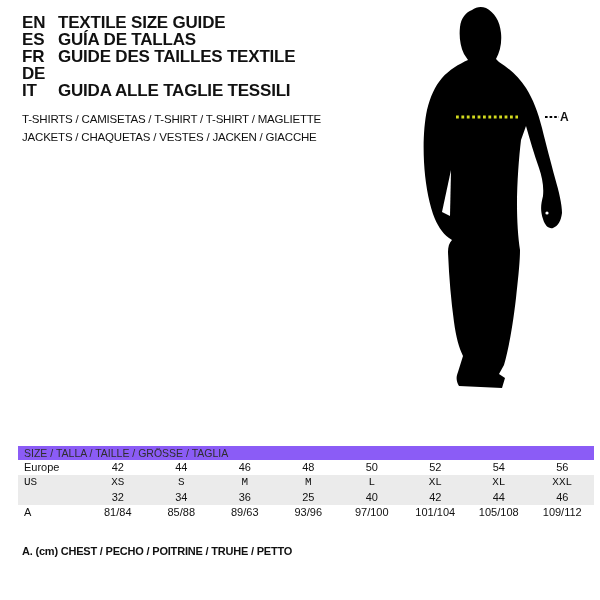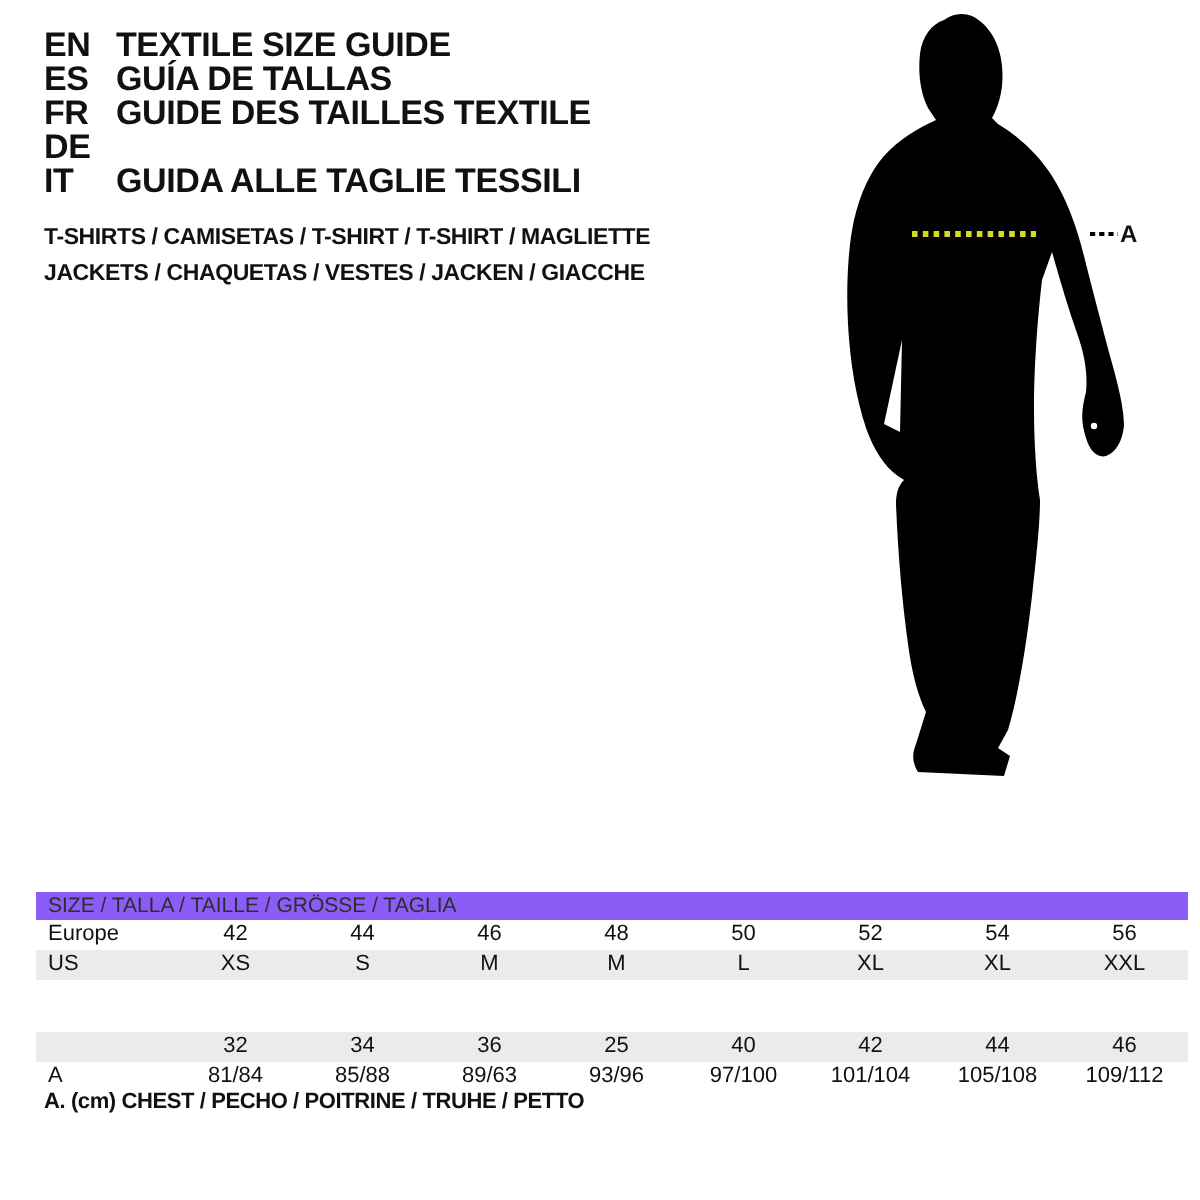--- a/index.html
+++ b/index.html
@@ -6,21 +6,21 @@
   .canvas{
     position:relative;width:600px;height:600px;background:#ffffff;overflow:hidden;
     font-family:"Liberation Sans","DejaVu Sans",sans-serif;color:#111111;
   }
   
   .lang-list{position:absolute;left:22px;top:14px;}
   .lang-row{display:flex;height:17px;line-height:17px;font-size:17px;font-weight:bold;letter-spacing:-0.2px;}
   .lang-code{width:36px;}
   
   .categories{position:absolute;left:22px;top:110px;}
-  .category-line{height:18px;line-height:18px;font-size:11.5px;font-weight:bold;letter-spacing:-0.2px;}
+  .category-line{height:18px;line-height:18px;font-size:11.5px;font-weight:normal;letter-spacing:-0.2px;}
   
   .figure-svg{position:absolute;left:0;top:0;}
   .measure-label{position:absolute;left:560px;top:110px;font-size:12px;font-weight:bold;}
   
   .section-label{position:absolute;left:22px;top:416px;font-size:11px;font-weight:bold;letter-spacing:-0.2px;}
   
   .size-table{position:absolute;left:18px;top:446px;width:576px;}
   .thead{height:14px;line-height:14px;padding-left:6px;font-size:10.5px;color:#2e2e2e;}
   .trow{display:flex;height:15px;line-height:15px;font-size:11px;}
   .trow .tlabel{width:68px;padding-left:6px;box-sizing:border-box;}
@@ -116,32 +116,32 @@
           <span class="tlabel">Europe</span>
           <span class="tcell">42</span>
           <span class="tcell">44</span>
           <span class="tcell">46</span>
           <span class="tcell">48</span>
           <span class="tcell">50</span>
           <span class="tcell">52</span>
           <span class="tcell">54</span>
           <span class="tcell">56</span>
         </div>
-        <div class="trow" style="background: rgb(235, 235, 235);">
+        <div class="trow" style="background: rgb(235, 235, 235); font-family: Liberation Mono, monospace;">
           <span class="tlabel">US</span>
           <span class="tcell">XS</span>
           <span class="tcell">S</span>
           <span class="tcell">M</span>
           <span class="tcell">M</span>
           <span class="tcell">L</span>
           <span class="tcell">XL</span>
           <span class="tcell">XL</span>
           <span class="tcell">XXL</span>
         </div>
-        <div class="trow" style="background: rgb(235, 235, 235); margin-top: 26px;">
+        <div class="trow" style="background: rgb(235, 235, 235);">
           <span class="tlabel"></span>
           <span class="tcell">32</span>
           <span class="tcell">34</span>
           <span class="tcell">36</span>
           <span class="tcell">25</span>
           <span class="tcell">40</span>
           <span class="tcell">42</span>
           <span class="tcell">44</span>
           <span class="tcell">46</span>
         </div>

